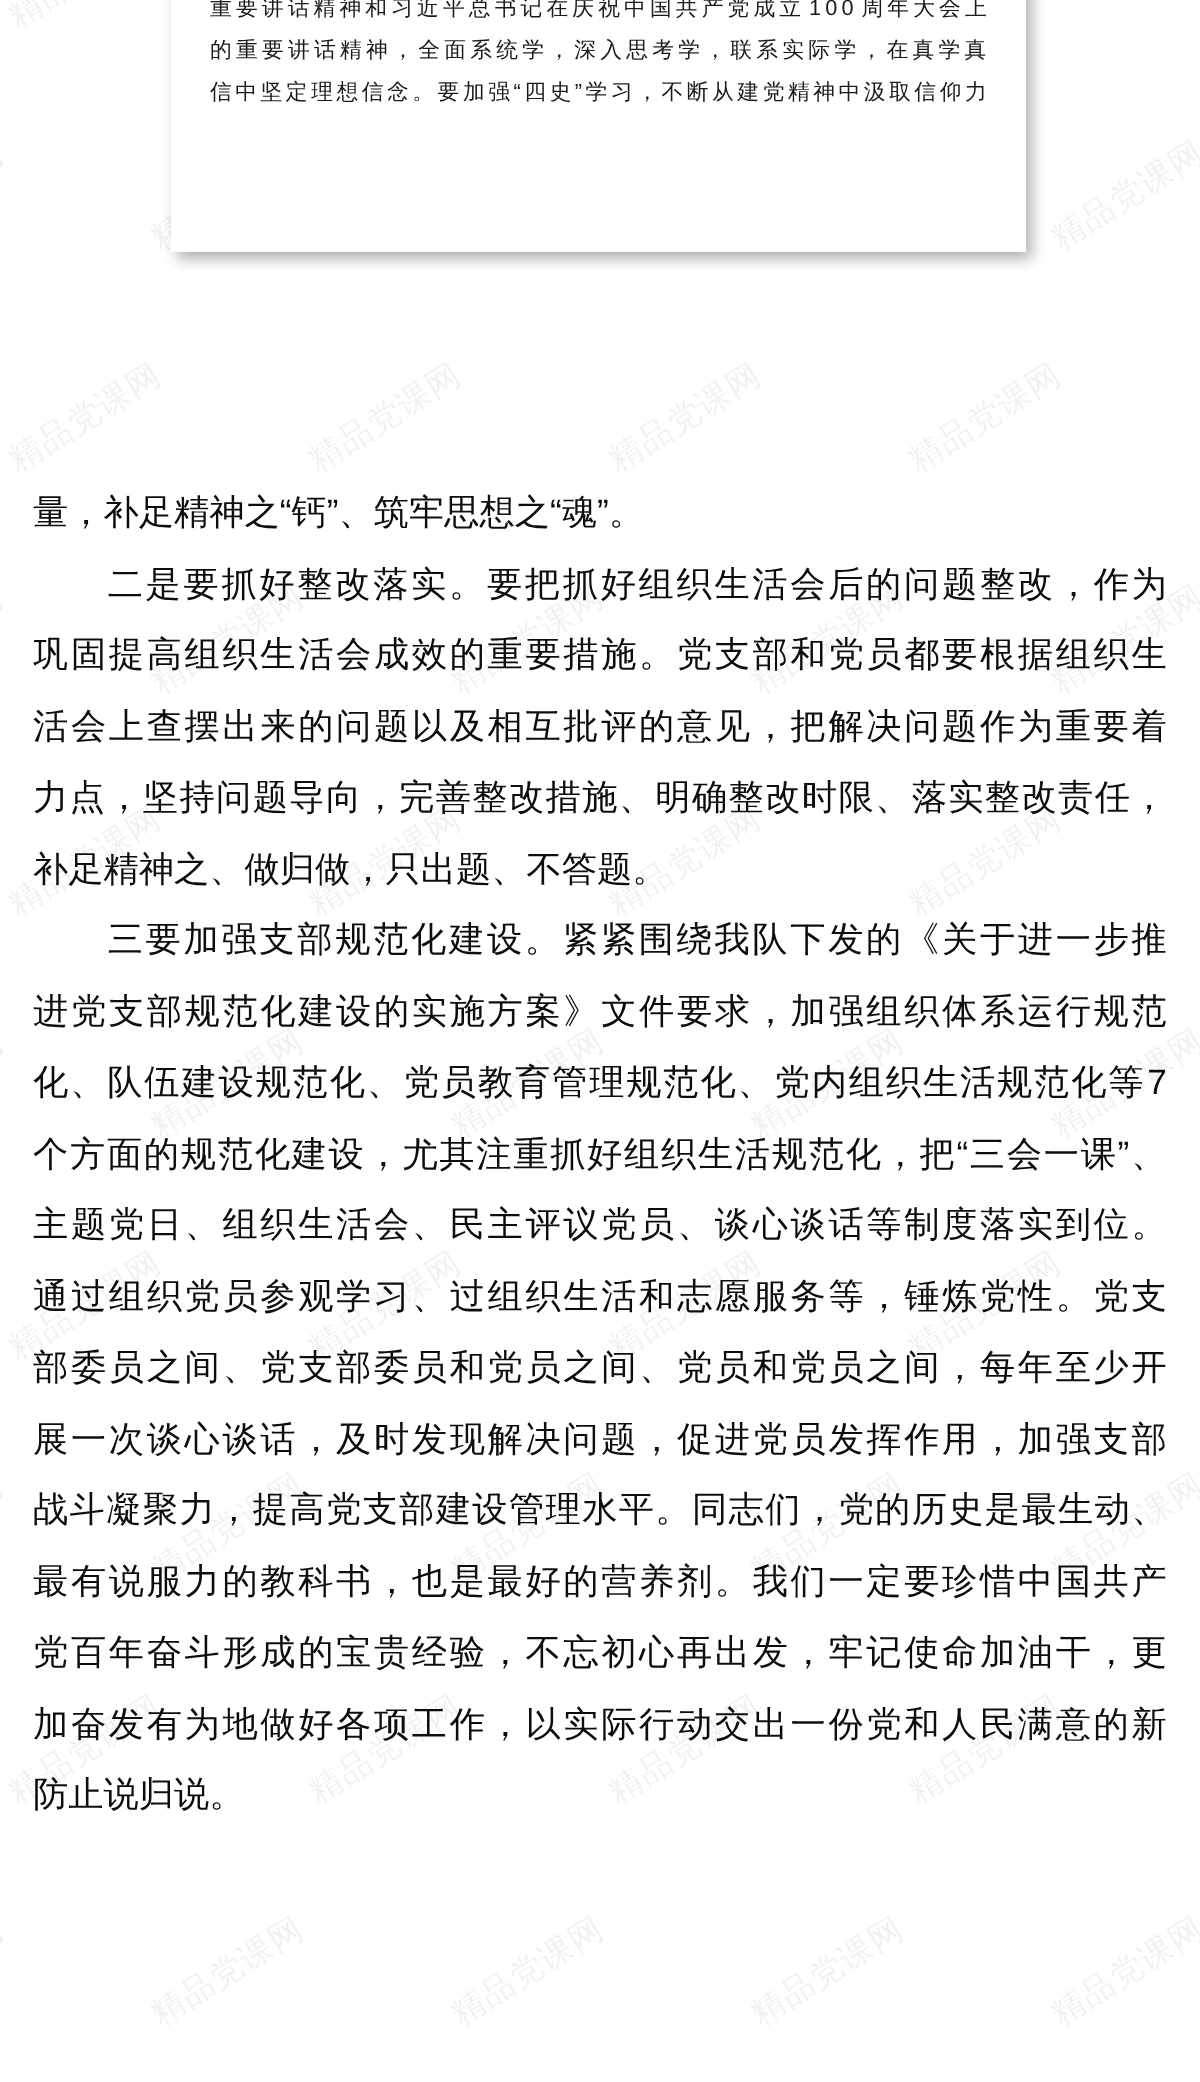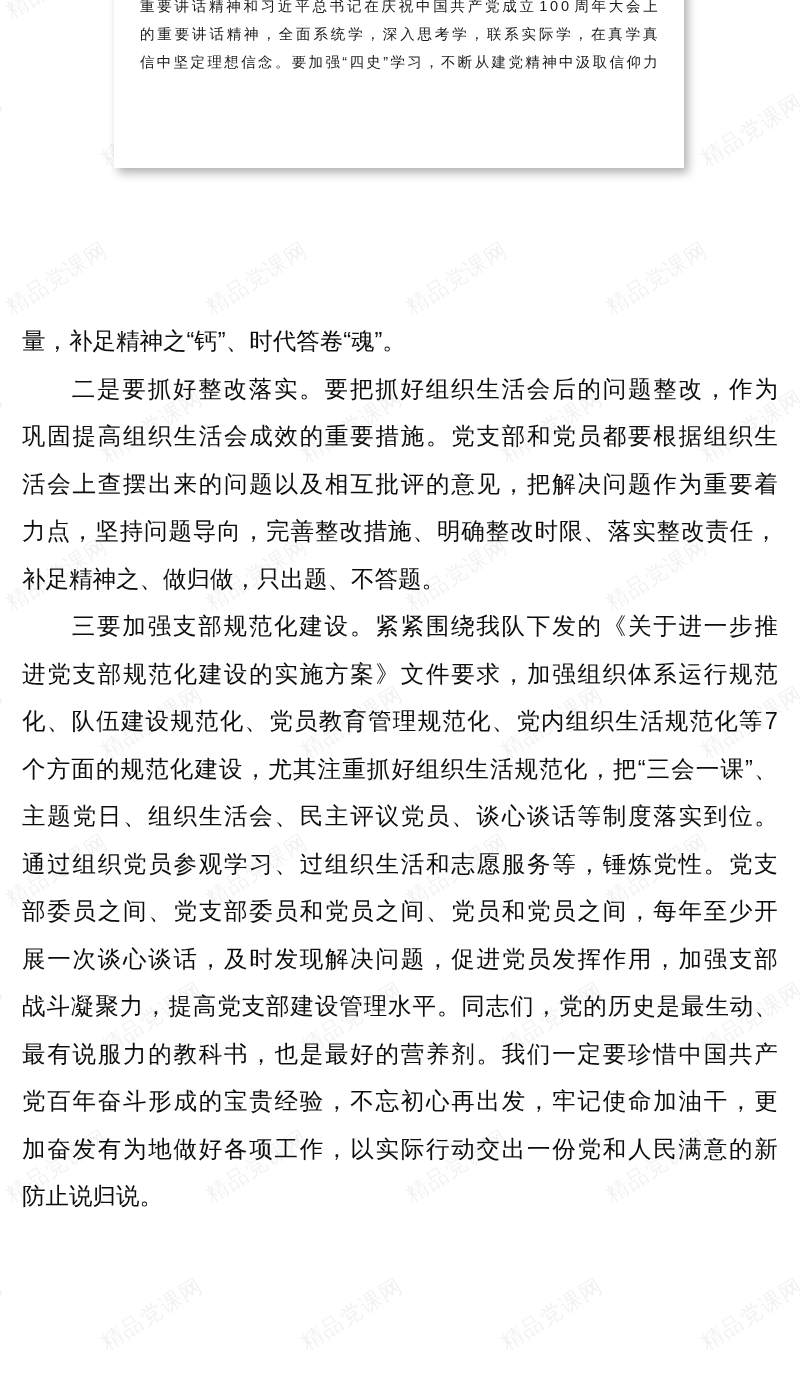--- a/index.html
+++ b/index.html
@@ -257,21 +257,21 @@
           <span>汲</span>
           <span>取</span>
           <span>信</span>
           <span>仰</span>
           <span>力</span>
         </span>
     </div>
   </div>
 
   <div id="doc-body">
-      <div class="doc-line">量，补足精神之“钙”、时代答卷“魂”。</div>
+      <div class="doc-line">量，补足精神之“钙”、筑牢思想之“魂”。</div>
       <div class="doc-line justified">
         <span style="width: 48px; flex: 0 0 48px;"></span>
         <span>二</span>
         <span>是</span>
         <span>要</span>
         <span>抓</span>
         <span>好</span>
         <span>整</span>
         <span>改</span>
         <span>落</span>

